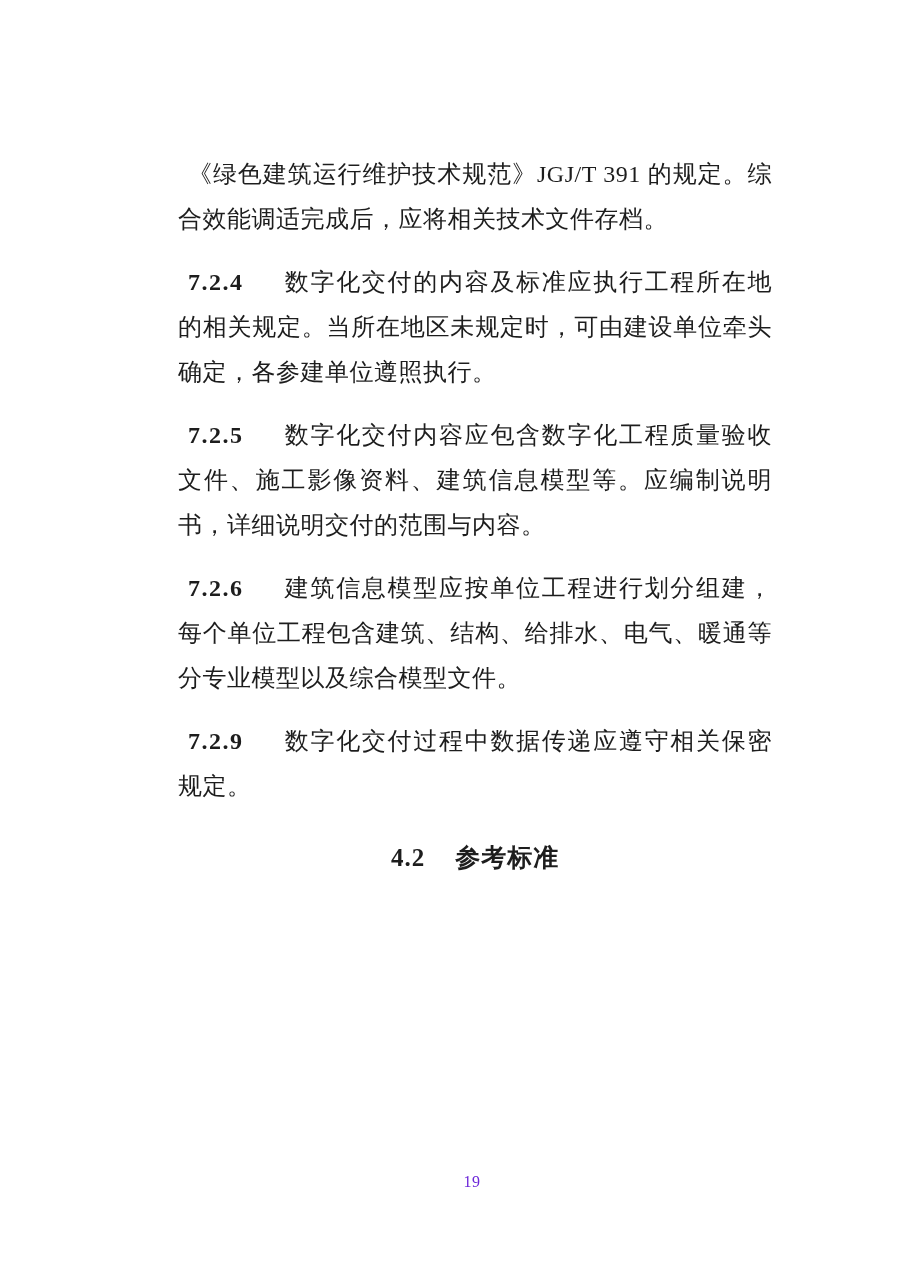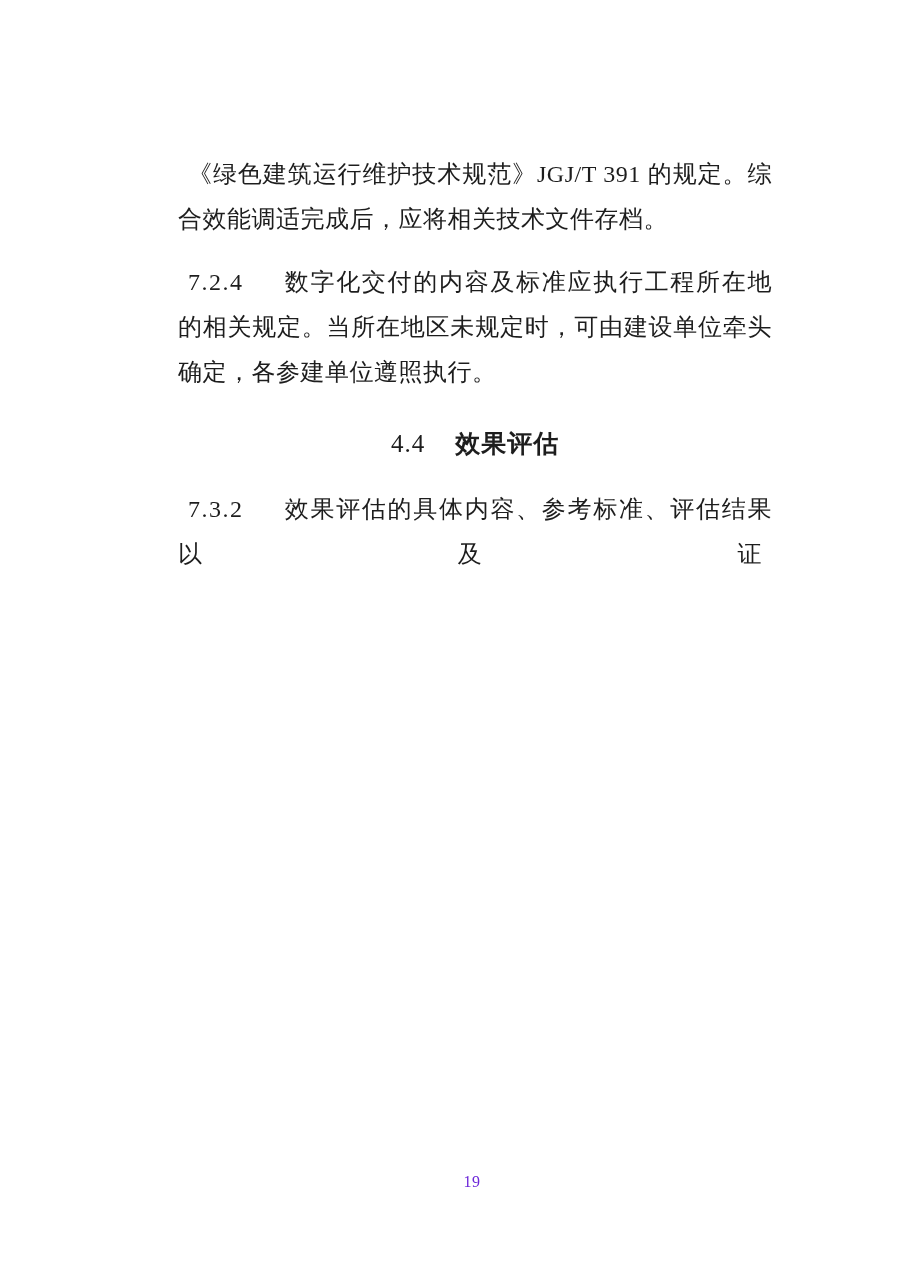--- a/index.html
+++ b/index.html
@@ -29,21 +29,21 @@
     letter-spacing: 0.5px;
     color: #1d1d1d;
   }
 
   
   p.continued {
     text-align-last: justify;
   }
 
   .clause-num {
-    font-weight: normal;
+    font-weight: bold;
     font-family: "Liberation Serif", "DejaVu Serif", serif;
     letter-spacing: 1.5px;
     margin-right: 22px;
     white-space: nowrap;
   }
 
   p.heading {
     font-size: 25px;
     line-height: 45px;
     font-weight: bold;
@@ -69,17 +69,19 @@
   }
 </style>
 </head>
 <body>
 
 <div class="page">
   <div class="doc">
 
   <p class="body"><span>《绿色建筑运行维护技术规范》JGJ/T 391 的规定。综合效能调适完成后，应将相关技术文件存档。</span></p>
       <p class="clause"><span class="clause-num">7.2.4</span><span>数字化交付的内容及标准应执行工程所在地的相关规定。当所在地区未规定时，可由建设单位牵头确定，各参建单位遵照执行。</span></p>
-      <p class="heading"><span class="clause-num">4.4</span><span>效果评估</span></p>
-      <p class="clause continued"><span class="clause-num">7.3.2</span><span>效果评估的具体内容、参考标准、评估结果以及证</span></p>
+      <p class="clause"><span class="clause-num">7.2.5</span><span>数字化交付内容应包含数字化工程质量验收文件、施工影像资料、建筑信息模型等。应编制说明书，详细说明交付的范围与内容。</span></p>
+      <p class="clause"><span class="clause-num">7.2.6</span><span>建筑信息模型应按单位工程进行划分组建，每个单位工程包含建筑、结构、给排水、电气、暖通等分专业模型以及综合模型文件。</span></p>
+      <p class="clause"><span class="clause-num">7.2.9</span><span>数字化交付过程中数据传递应遵守相关保密规定。</span></p>
+      <p class="heading"><span class="clause-num">4.2</span><span>参考标准</span></p>
     </div>
   <div class="footer">19</div>
 </div>
 
 </body></html>

